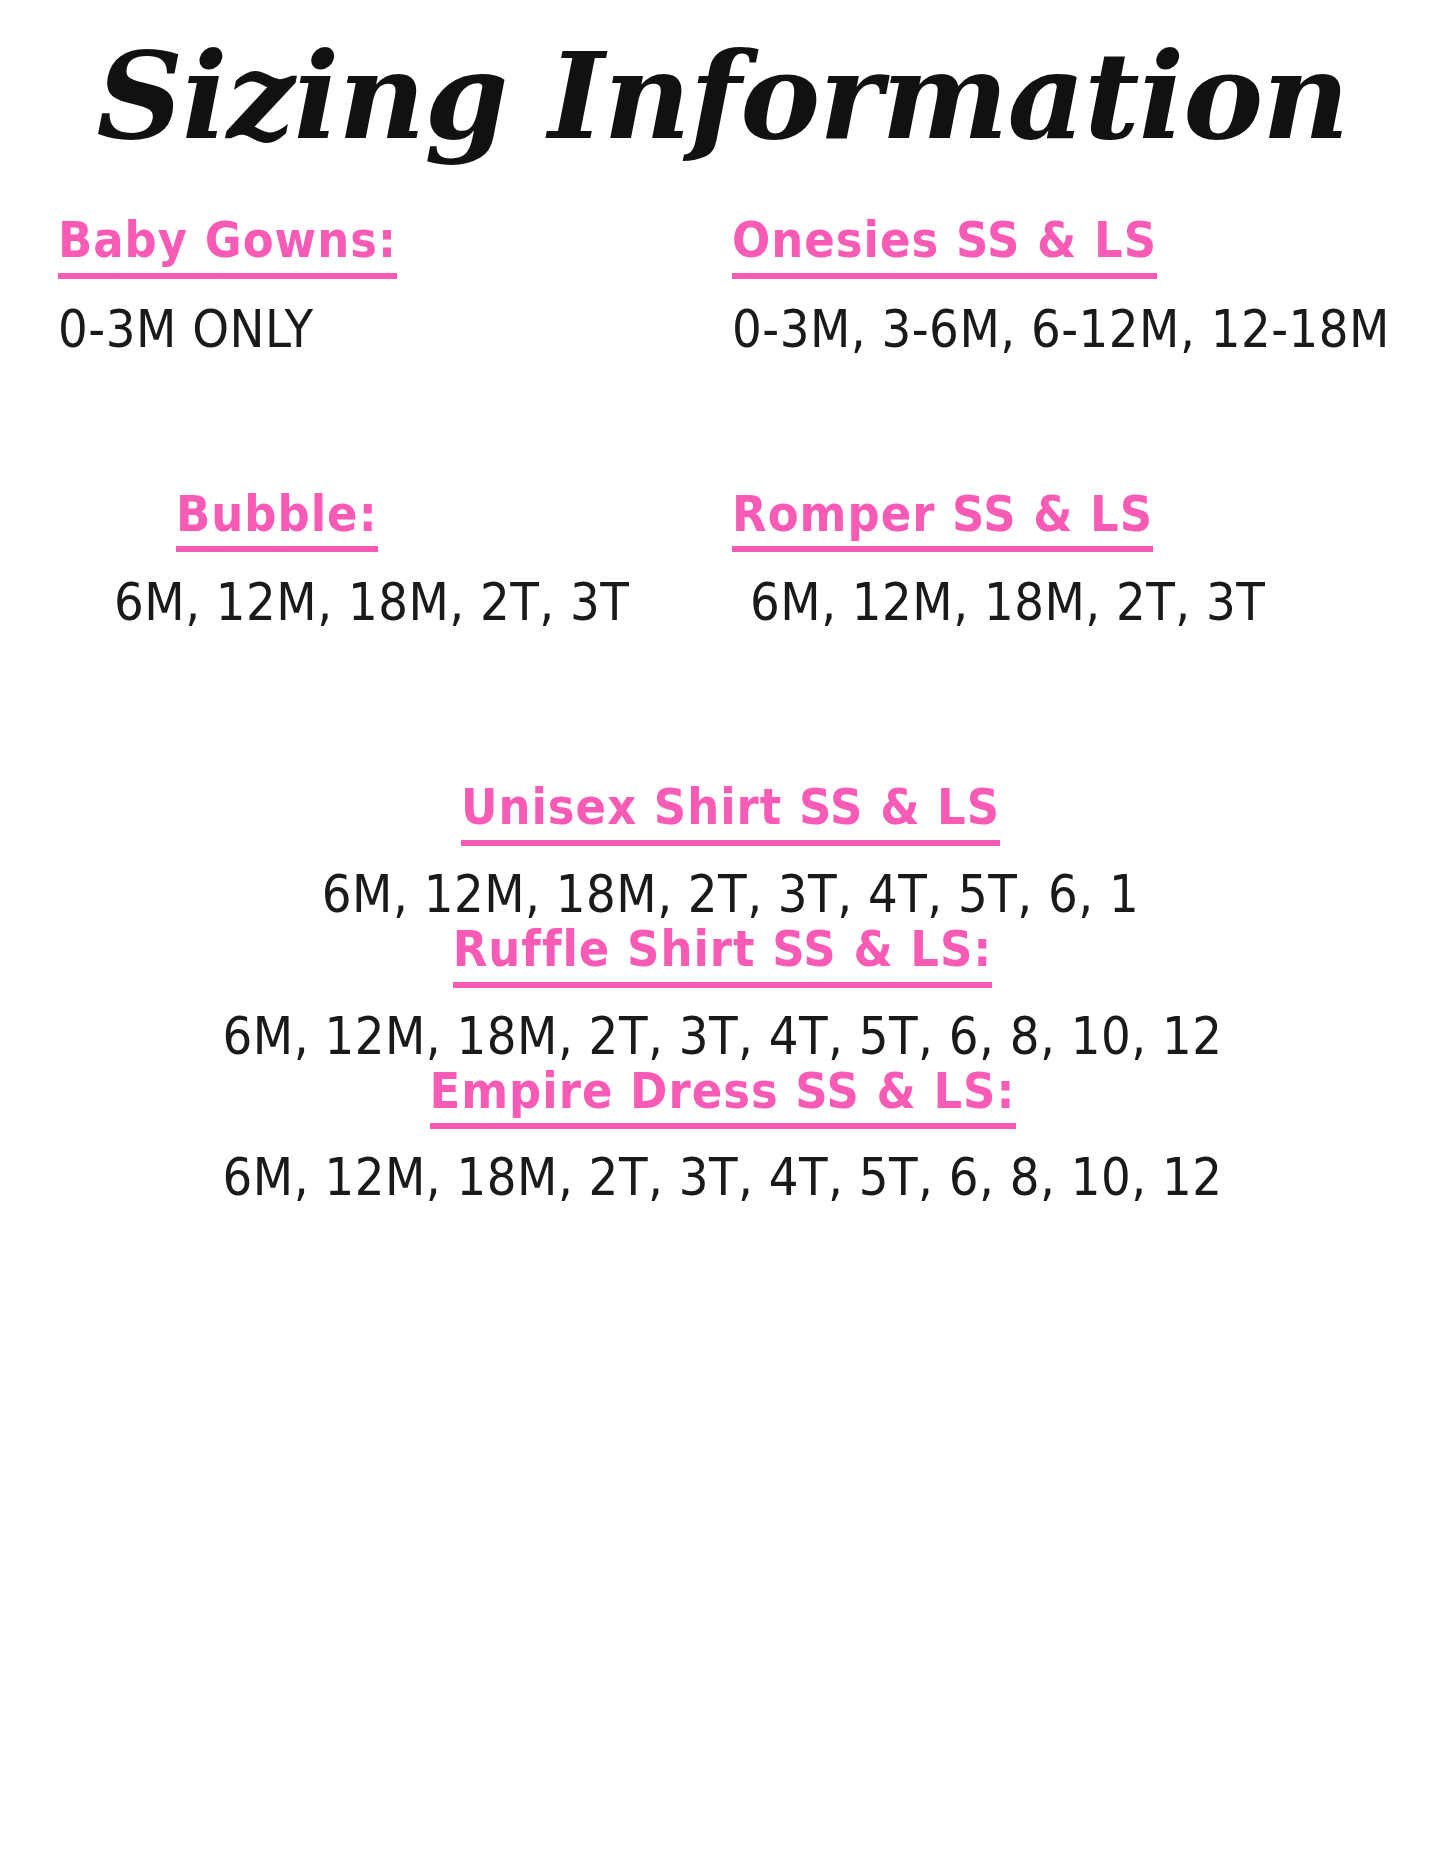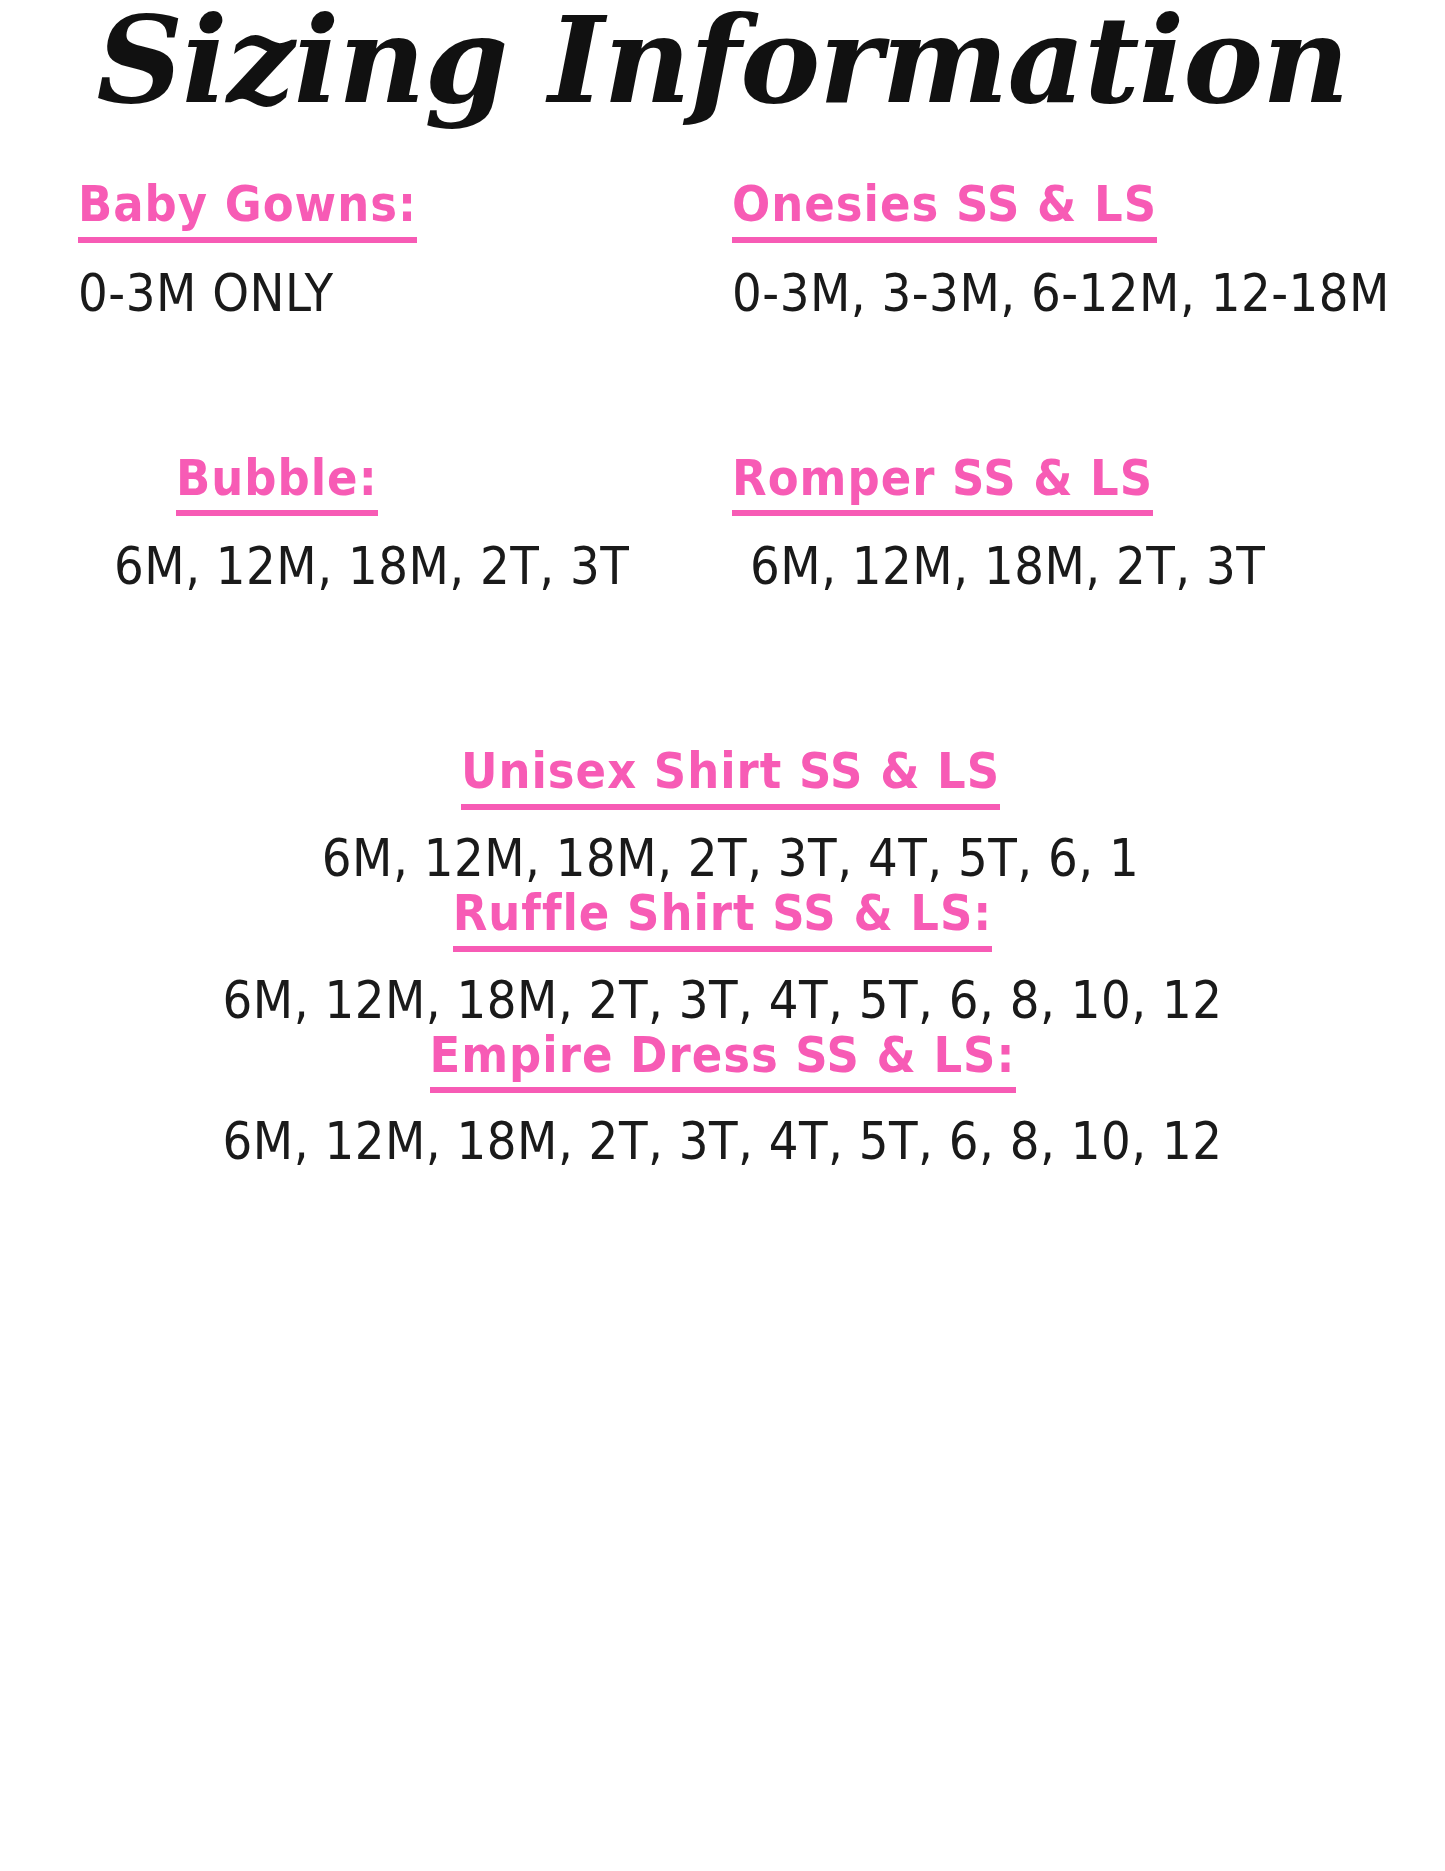--- a/index.html
+++ b/index.html
@@ -26,20 +26,21 @@
   
   .title {
     text-align: center;
     font-family: "DejaVu Serif", serif;
     font-weight: bold;
     font-style: italic;
     font-size: 120px;
     line-height: 1.0;
     letter-spacing: -1px;
     color: #111111;
+    padding-top: 36px;
     white-space: nowrap;
   }
 
   
   .sec-head {
     color: #F75BB5;
     font-family: "DejaVu Sans Condensed", "Liberation Sans Narrow", "Liberation Sans", sans-serif;
     font-weight: bold;
     font-size: 50px;
     line-height: 1.05;
@@ -63,21 +64,21 @@
   .cols {
     position: relative;
     margin-top: 58px;
     display: flex;
     width: 1445px;
   }
   .col {
     width: 722px;
     box-sizing: border-box;
   }
-  .col-left  { padding-left: 78px; }
+  .col-left  { padding-left: 58px; }
   .col-right { padding-left: 10px; }
 
   .block { margin-bottom: 0; }
 
   .row2 {
     display: flex;
     width: 1445px;
     margin-top: 130px;
   }
   .row2 .col-left  { padding-left: 114px; text-align: left; }
@@ -106,21 +107,21 @@
   <div class="cols">
     <div class="col col-left">
       <div class="block">
         <div class="sec-head">Baby Gowns:</div>
         <div class="sec-sizes">0-3M ONLY</div>
       </div>
     </div>
     <div class="col col-right">
       <div class="block">
         <div class="sec-head">Onesies SS &amp; LS</div>
-        <div class="sec-sizes">0-3M, 3-3M, 6-12M, 12-18M</div>
+        <div class="sec-sizes">0-3M, 3-6M, 6-12M, 12-18M</div>
       </div>
     </div>
   </div>
 
   <div class="row2">
     <div class="col col-left">
       <div class="block left-indent-1">
         <div class="sec-head">Bubble:</div>
         <div class="sec-sizes left-indent-2" style="margin-left:-62px;">6M, 12M, 18M, 2T, 3T</div>
       </div>

